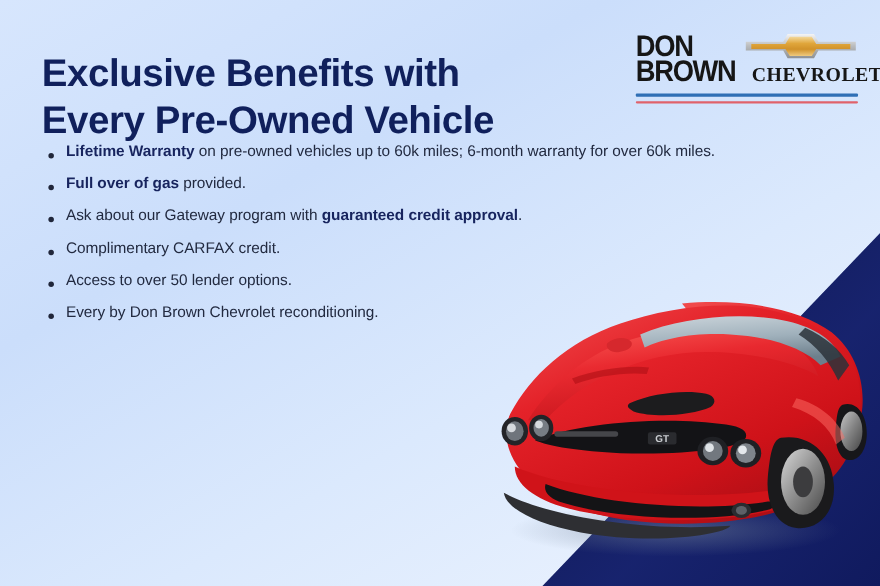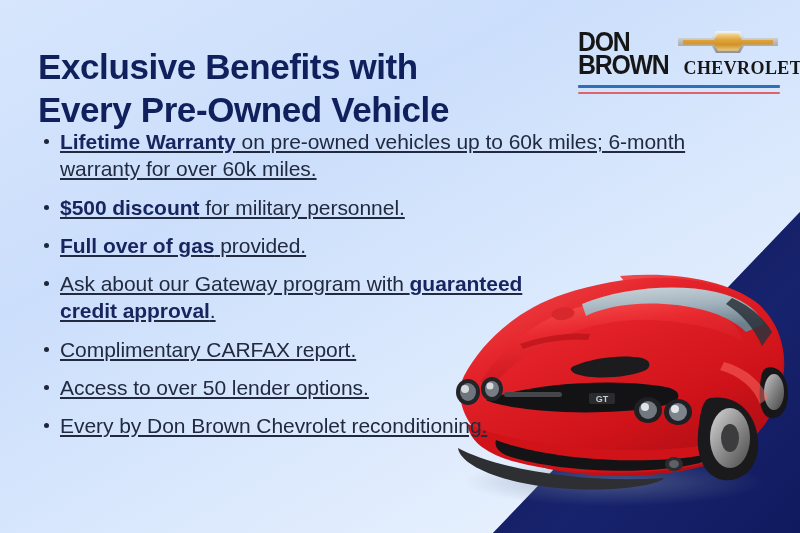--- a/index.html
+++ b/index.html
@@ -102,26 +102,25 @@
     z-index: 5;
     width: 680px;
     list-style: none;
     margin: 0;
     padding: 0;
     color: #20263a;
   }
   .benefits li {
     position: relative;
     padding-left: 22px;
-    font-size: 21px;
+    font-size: 14px;
     line-height: 1.30;
     margin-bottom: 11px;
     color: #222a40;
     letter-spacing: -0.05px;
-    text-decoration: underline;
   }
   .benefits li::before {
     content: "";
     position: absolute;
     left: 6px;
     top: 11px;
     width: 5px;
     height: 5px;
     border-radius: 50%;
     background: #20263a;
@@ -200,24 +199,23 @@
       </div>
       <div class="logo-stripes">
         <div class="stripe blue"></div>
         <div class="stripe red"></div>
       </div>
     </div>
   </div>
 
   <ul class="benefits">
     <li><b>Lifetime Warranty</b><span> on pre-owned vehicles up to 60k miles; 6-month warranty for over 60k miles.</span></li>
-    <li><b>$500 discount</b><span> for military personnel.</span></li>
     <li><b>Full over of gas</b><span> provided.</span></li>
     <li class="w-narrow"><span>Ask about our Gateway program with </span><b>guaranteed credit approval</b><span>.</span></li>
-    <li><span>Complimentary CARFAX report.</span></li>
+    <li><span>Complimentary CARFAX credit.</span></li>
     <li><span>Access to over 50 lender options.</span></li>
     <li class="w-narrow"><span>Every by Don Brown Chevrolet reconditioning.</span></li>
   </ul>
 
   <div class="car">
     <svg viewBox="0 0 380 262" xmlns="http://www.w3.org/2000/svg">
       <defs>
         <linearGradient id="bodyG" x1="0.1" y1="0" x2="0.8" y2="1">
           <stop offset="0%" stop-color="#f0494b"></stop>
           <stop offset="30%" stop-color="#e42229"></stop>

